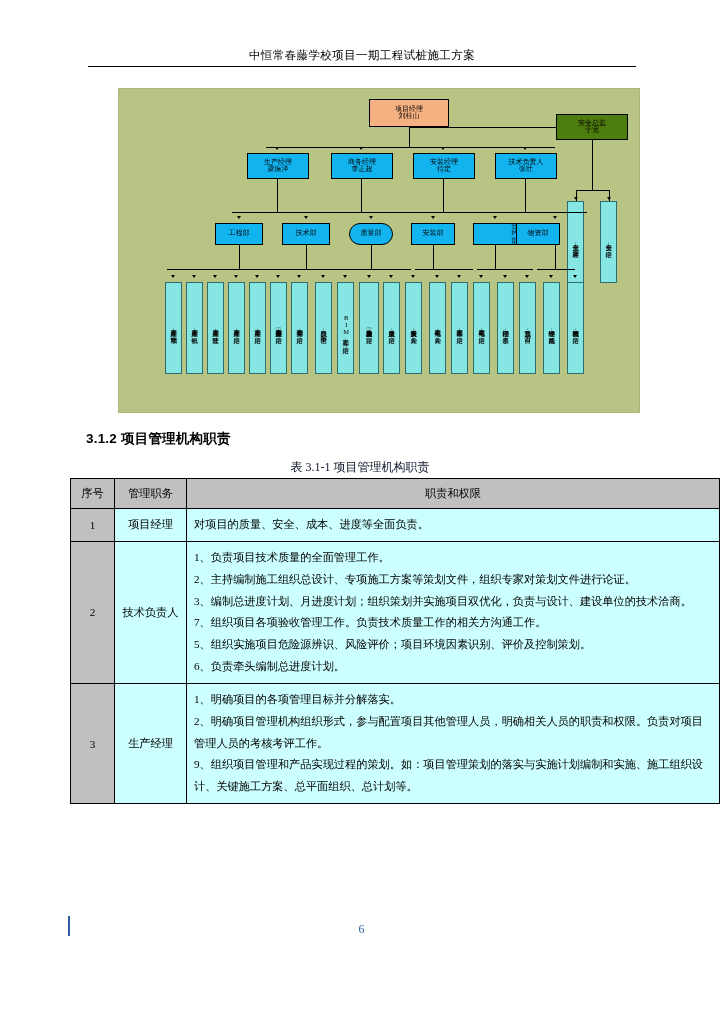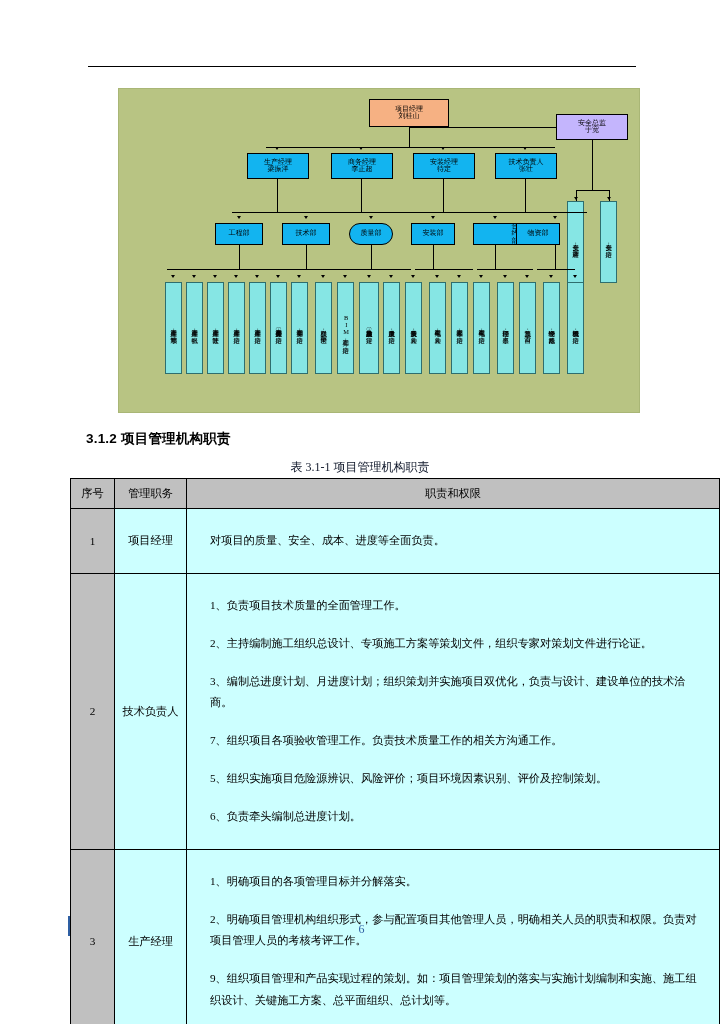--- a/index.html
+++ b/index.html
@@ -51,21 +51,21 @@
     text-align: center;
     line-height: 1.05;
     font-size: 7px;
     color: #000;
     font-family: "Liberation Serif", "DejaVu Serif", serif;
     letter-spacing: 0px;
     overflow: hidden;
   }
   .node.orange { background: #f6b183; }
   .node.blue   { background: #12b4f0; }
-  .node.yellow { background: #c4b5fd; justify-content: flex-end; }
+  .node.yellow { background: #4d7c0f; justify-content: flex-end; }
 
   .node .lines { width: 100%; }
   .node .lines div { white-space: nowrap; }
 
   
   .vnode {
     position: absolute;
     border: 1px solid #2e6e6e;
     background: #86e6e4;
     font-size: 6.4px;
@@ -150,21 +150,21 @@
     background: #ccffff;
     text-align: center;
     padding: 4px 2px;
   }
   td.c-duty {
     background: #ccffff;
     padding: 5px 6px 5px 7px;
     line-height: 1.95;
     text-align: left;
   }
-  td.c-duty p { margin: 16px; }
+  td.c-duty p { margin: 0; }
 
   
   .footer-num {
     position: absolute;
     left: 0; top: 922px;
     width: 723px;
     text-align: center;
     font-size: 12px;
     color: #2e5fa3;
   }
@@ -173,20 +173,21 @@
     left: 68px; top: 916px;
     width: 2px; height: 20px;
     background: #2e5fa3;
   }
 </style>
 </head>
 <body>
 
 <div class="page">
 
+  <div class="header">中恒常春藤学校项目一期工程试桩施工方案</div>
   <div class="header-rule"></div>
 
   <div class="org">
 
     <div class="node orange" style="left:250px; top:10px; width:80px; height:28px;">
       <div class="lines">
         <div>项目经理</div>
         <div>刘桂山</div>
       </div>
     </div>

